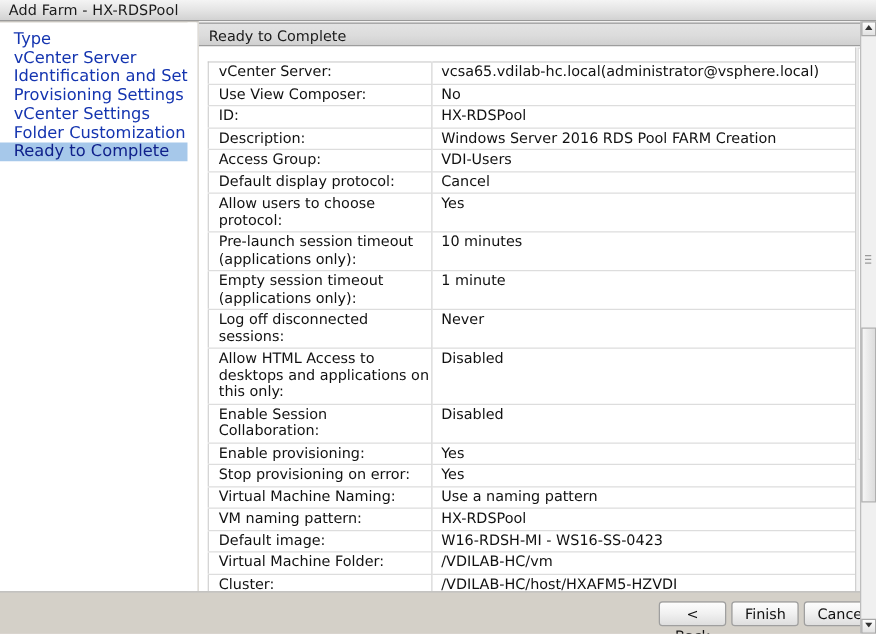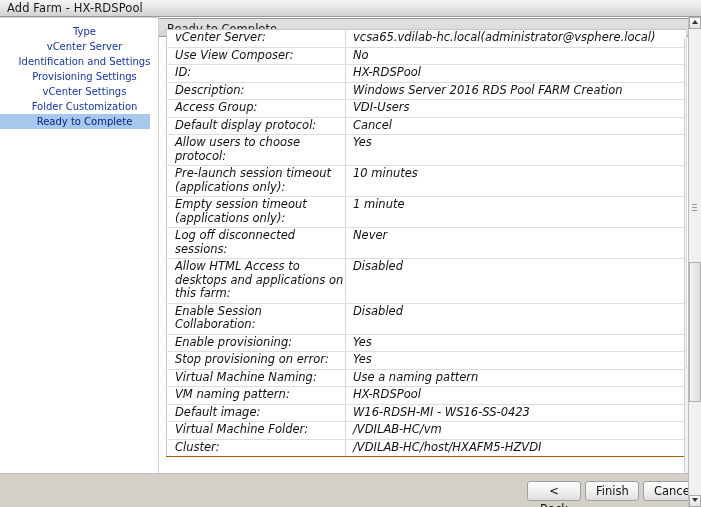--- a/index.html
+++ b/index.html
@@ -55,25 +55,24 @@
     height: 455px;
     background: #ffffff;
     border-right: 1px solid #b6b6b6;
     box-sizing: border-box;
     overflow: hidden;
   }
   .nav-item {
     height: 15px;
     line-height: 15px;
     padding-left: 11px;
-    font-size: 10px;
+    font-size: 13px;
     color: #1535b0;
     white-space: nowrap;
     box-sizing: border-box;
-    text-align: center;
   }
   .nav-item.selected {
     background: #a6c8ea;
     color: #10218b;
   }
   #nav-list {
     position: absolute;
     left: 0;
     top: 6px;
     width: 158px;
@@ -118,26 +117,25 @@
     font-size: 11.5px;
     font-weight: normal;
     color: #1a1a1a;
     white-space: nowrap;
   }
 
   
   #summary-scroll {
     position: absolute;
     left: 7px;
-    top: 12px;
+    top: 32px;
     width: 520px;
     height: 428px;
     overflow: hidden;
     background: #ef4444;
-    font-style: italic;
   }
   #summary-table {
     border-collapse: collapse;
     width: 519px;
     table-layout: fixed;
     background: #ffffff;
     border: 1px solid #c8c8c8;
     border-top: 1px solid #c8c8c8;
   }
   #summary-table td {
@@ -328,21 +326,21 @@
             </tr>
             <tr>
               <td class="label-cell">Empty session timeout (applications only):</td>
               <td class="value-cell">1 minute</td>
             </tr>
             <tr>
               <td class="label-cell">Log off disconnected sessions:</td>
               <td class="value-cell">Never</td>
             </tr>
             <tr>
-              <td class="label-cell">Allow HTML Access to desktops and applications on this farm:</td>
+              <td class="label-cell">Allow HTML Access to desktops and applications on this only:</td>
               <td class="value-cell">Disabled</td>
             </tr>
             <tr>
               <td class="label-cell">Enable Session Collaboration:</td>
               <td class="value-cell">Disabled</td>
             </tr>
             <tr>
               <td class="label-cell">Enable provisioning:</td>
               <td class="value-cell">Yes</td>
             </tr>

